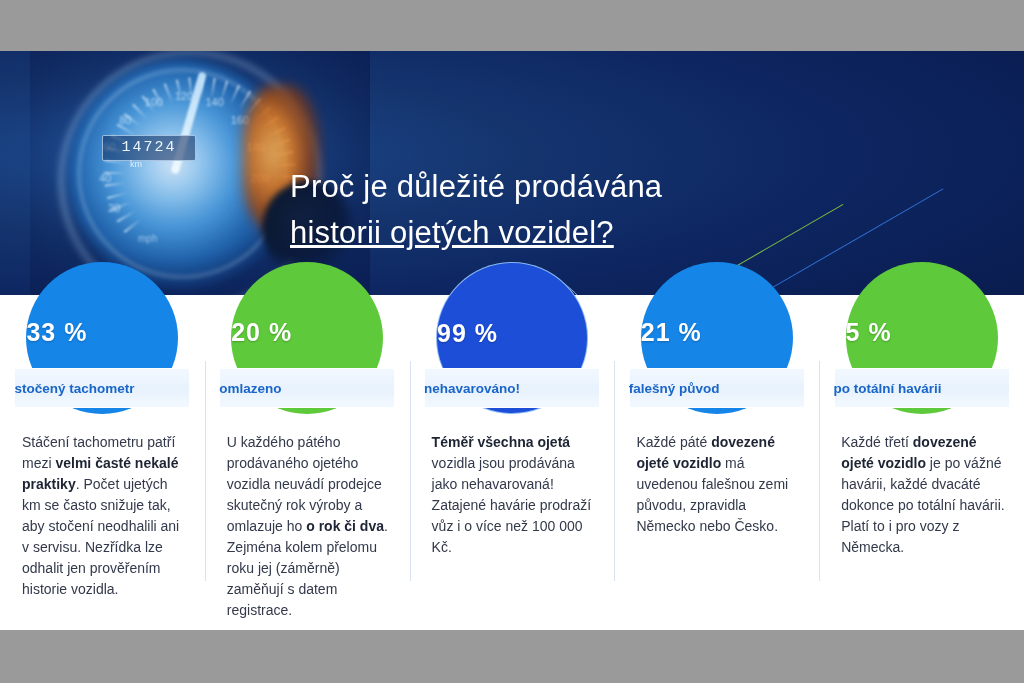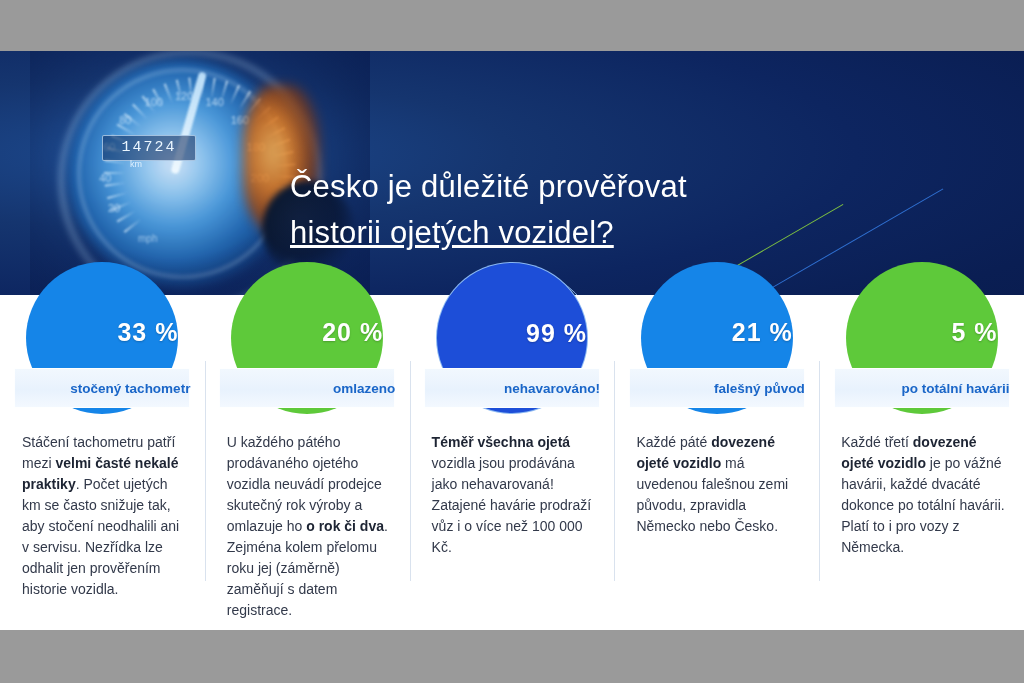--- a/index.html
+++ b/index.html
@@ -133,28 +133,28 @@
   .col:first-child .vline{display:none;}
 
   
   .circle-wrap{
     position:absolute;left:50%;top:-33px;width:152px;height:152px;margin-left:-76px;
   }
   .circle{
     position:absolute;inset:0;border-radius:50%;
   }
   .circle .pct{
-    position:absolute;left:0;right:0;top:56px;text-align:right;
+    position:absolute;left:0;right:0;top:56px;text-align:left;
     color:#ffffff;font-size:25px;font-weight:700;letter-spacing:1px;
     text-shadow:0 1px 2px rgba(0,0,0,.22);
   }
   .label-band{
     position:absolute;left:-12px;top:106px;width:176px;height:40px;
     background:linear-gradient(180deg,#f2f8fe 0%, #e8f2fd 55%, #f4f9ff 100%);
-    display:flex;align-items:center;justify-content:flex-end;
+    display:flex;align-items:center;justify-content:flex-start;
     box-shadow:0 0 0 1px rgba(255,255,255,.9) inset;
   }
   .label-band span{
     color:#1a66c8;font-size:13.5px;font-weight:700;white-space:nowrap;
   }
 
   
   .col-text{
     position:absolute;left:0;right:0;top:137px;
     padding:0 18px 0 22px;
@@ -231,21 +231,21 @@
       <div class="mph">mph</div>
       <div class="fade"></div>
     </div>
 
     <div class="diag green" style="left:687px;top:243px;width:180px;transform:rotate(-30deg);"></div>
     <div class="diag blue" style="left:748px;top:250px;width:225px;transform:rotate(-30deg);"></div>
 
     <div style="position:absolute;left:444px;top:219px;width:152px;height:152px;border-radius:50%;border:1px solid rgba(150,195,245,.85);"></div>
 
     <h1 class="hero-title">
-      <span class="l1">Česko je důležité prověřovat</span>
+      <span class="l1">Proč je důležité prodávána</span>
       <span class="l2">historii ojetých vozidel?</span>
     </h1>
 
   </div>
 
   <div class="body-area">
     <div class="cols" id="cols">
         <div class="col">
           <div class="circle-wrap">
             <div class="circle" style="background: rgb(21, 133, 232);">

